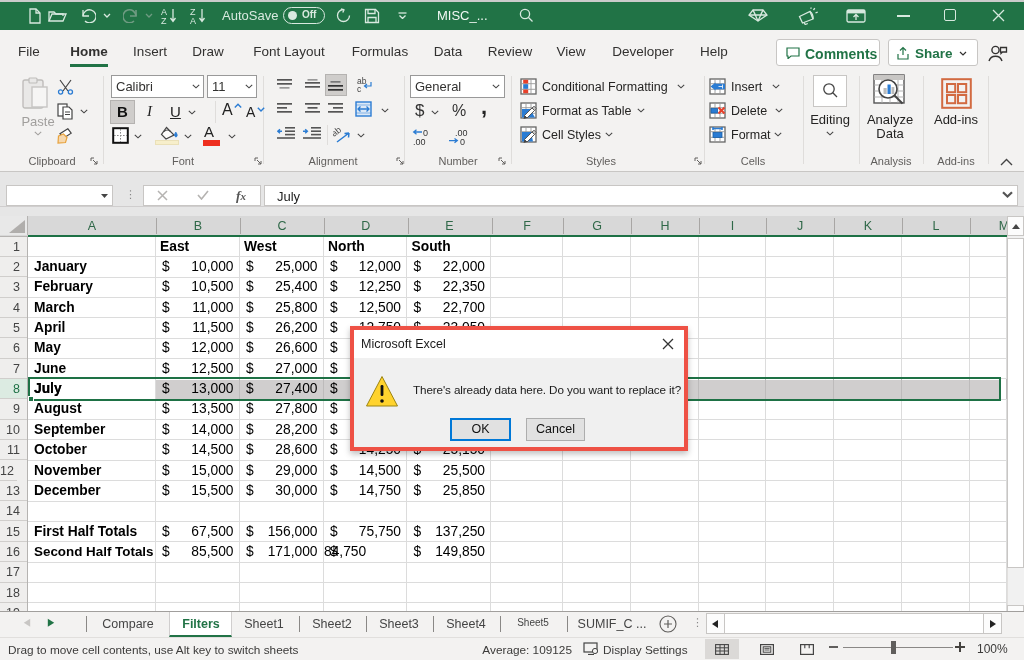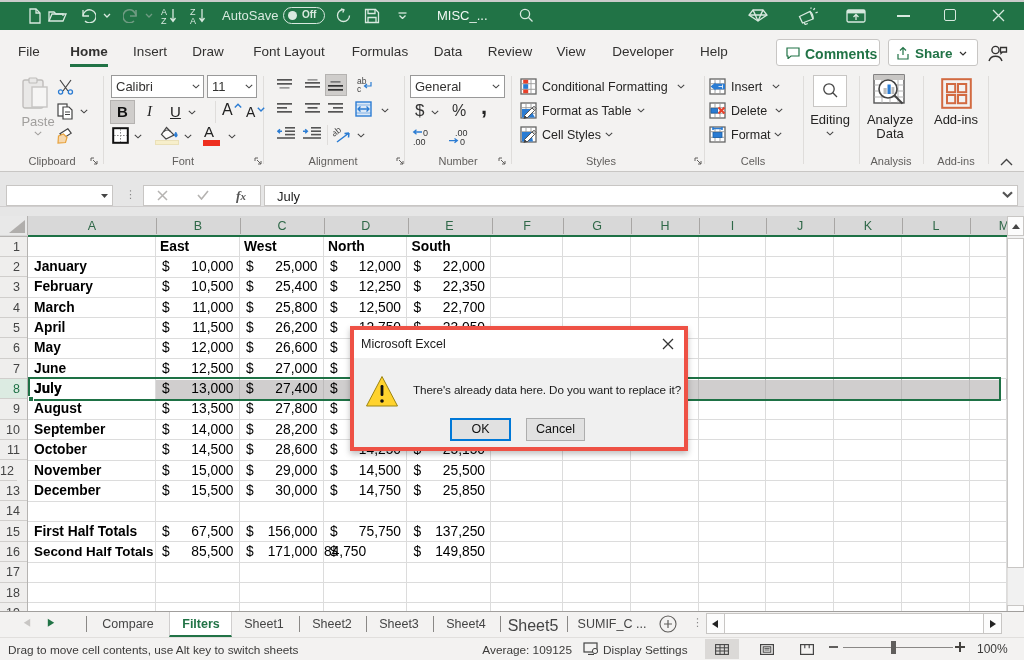--- a/index.html
+++ b/index.html
@@ -670,21 +670,21 @@
     <path fill="#217346" d="M0 0 v10 l8 -5 z" transform="scale(0.8) translate(1,1)"></path>
   </svg>
 <div class="ab" style="left:86px;top:616px;width:1px;height:16px;background:#8A8886;"></div>
 <div class="ab tt" style="left:128px;top:617px;transform:translateX(-50%);font-size:12.5px;color:#444;">Compare</div>
 <div class="ab" style="left:169px;top:612px;width:63px;height:25px;background:#fff;border-left:1px solid #D0CECE;border-right:1px solid #D0CECE;border-bottom:2.5px solid #217346;"></div>
 <div class="ab tt" style="left:201px;top:617px;transform:translateX(-50%);font-size:12.5px;font-weight:bold;color:#217346;">Filters</div>
 <div class="ab tt" style="left:264px;top:617px;transform:translateX(-50%);font-size:12.5px;color:#444;">Sheet1</div>
 <div class="ab tt" style="left:332px;top:617px;transform:translateX(-50%);font-size:12.5px;color:#444;">Sheet2</div>
 <div class="ab tt" style="left:399px;top:617px;transform:translateX(-50%);font-size:12.5px;color:#444;">Sheet3</div>
 <div class="ab tt" style="left:466px;top:617px;transform:translateX(-50%);font-size:12.5px;color:#444;">Sheet4</div>
-<div class="ab tt" style="left:533px;top:617px;transform:translateX(-50%);font-size:16px;color:#444;">Sheet5</div>
+<div class="ab tt" style="left:533px;top:617px;transform:translateX(-50%);font-size:10px;color:#444;">Sheet5</div>
 <div class="ab tt" style="left:612px;top:617px;transform:translateX(-50%);font-size:12.5px;color:#444;">SUMIF_C ...</div>
 <div class="ab" style="left:299px;top:616px;width:1px;height:16px;background:#8A8886;"></div>
 <div class="ab" style="left:366px;top:616px;width:1px;height:16px;background:#8A8886;"></div>
 <div class="ab" style="left:433px;top:616px;width:1px;height:16px;background:#8A8886;"></div>
 <div class="ab" style="left:500px;top:616px;width:1px;height:16px;background:#8A8886;"></div>
 <div class="ab" style="left:567px;top:616px;width:1px;height:16px;background:#8A8886;"></div>
 <svg class="ab" style="left:659px;top:615px" width="18" height="18" viewBox="0 0 18 18">
     <circle cx="9" cy="9" r="8" stroke="#605E5C" fill="none" stroke-width="1.1"></circle>
     <path stroke="#605E5C" stroke-width="1.2" d="M9 5 v8 M5 9 h8"></path>
   </svg>

